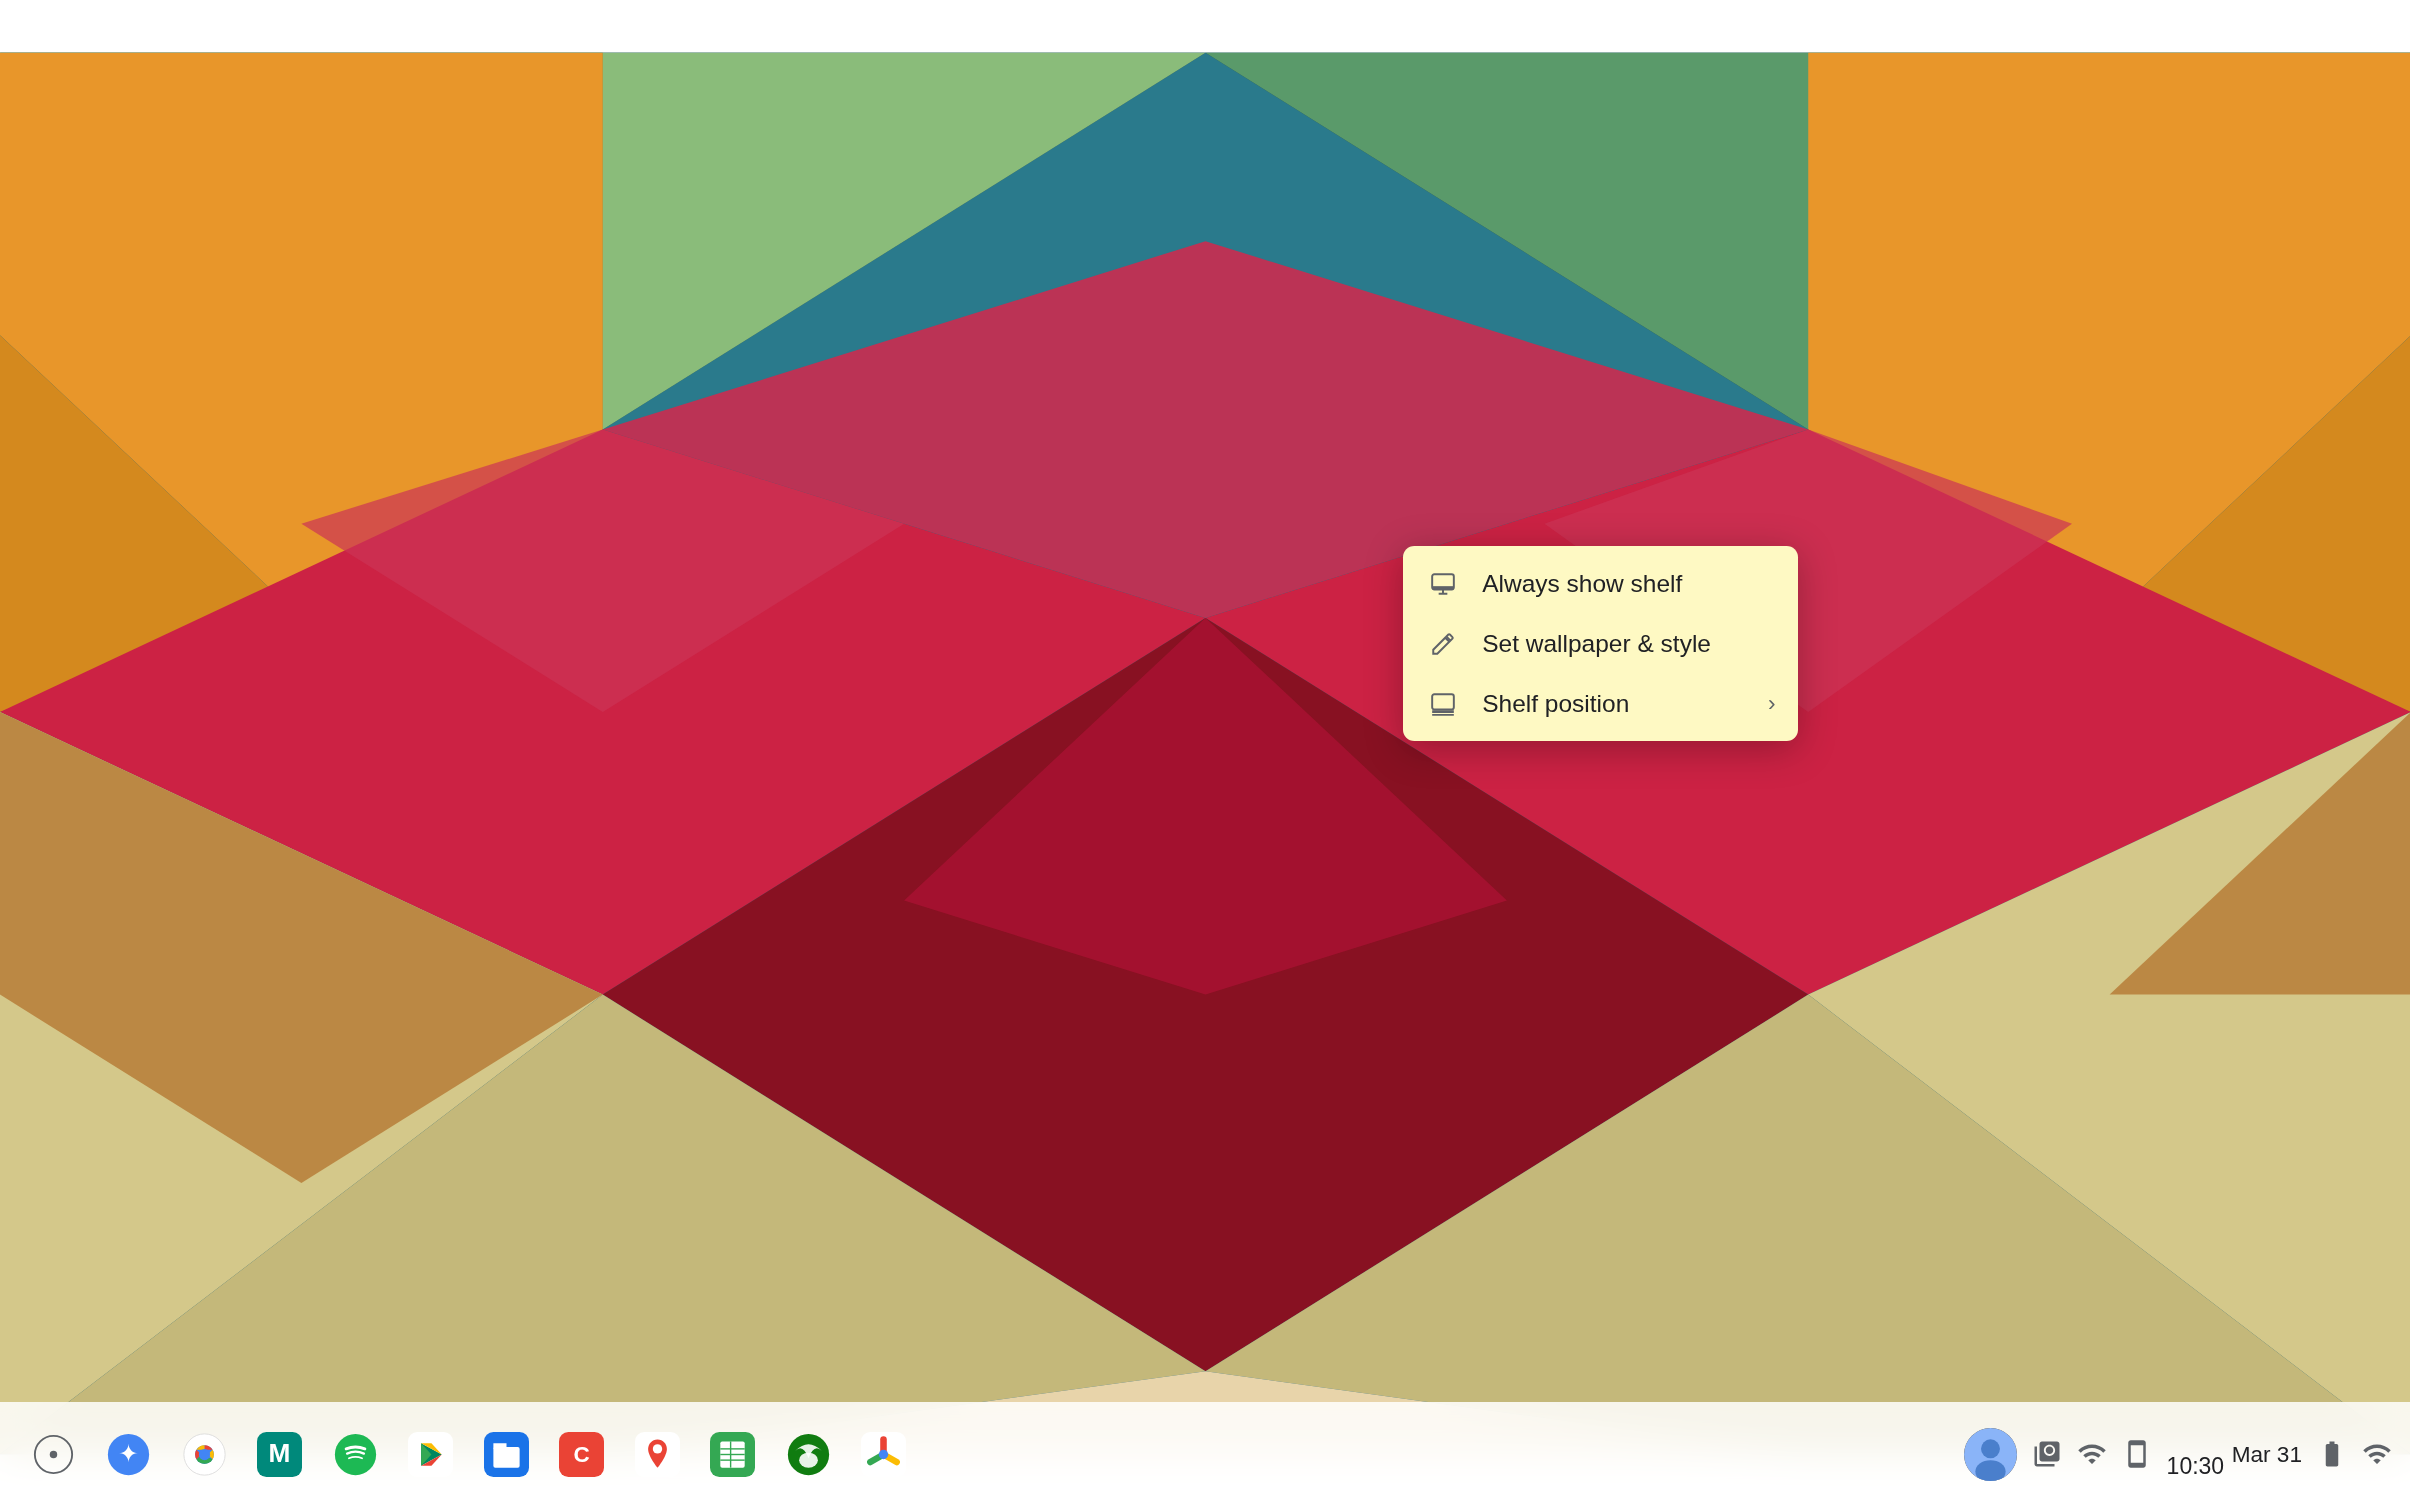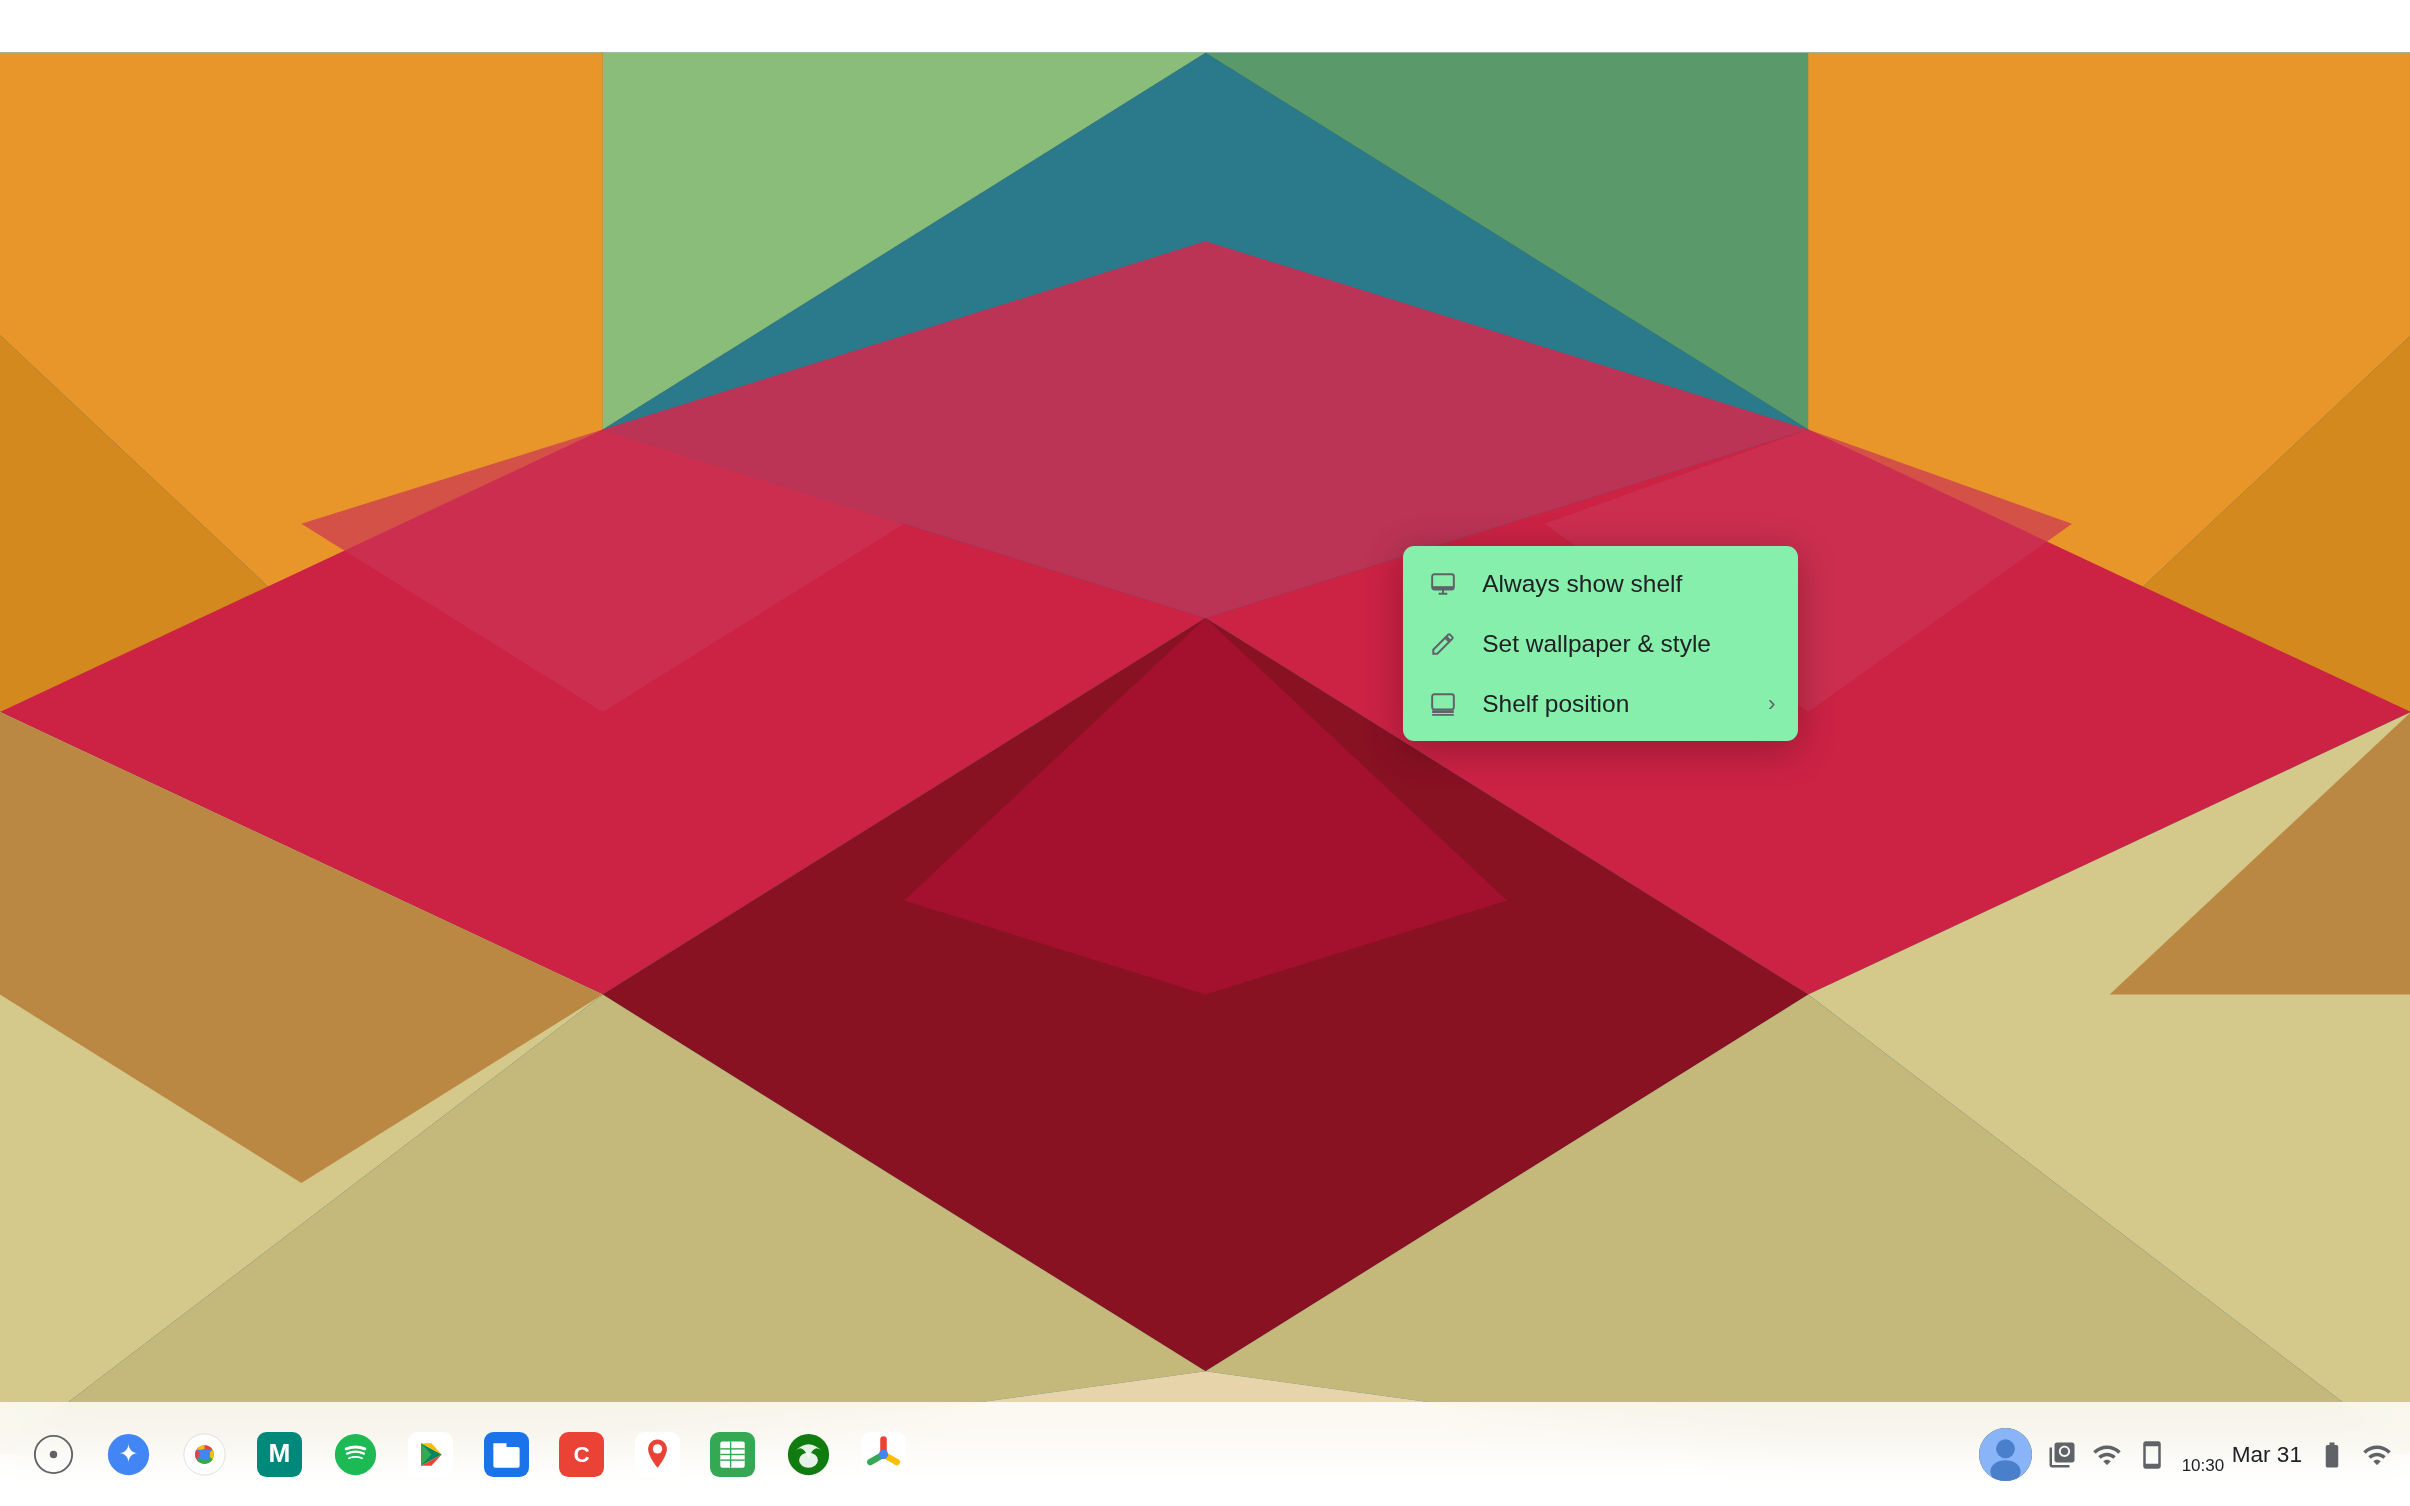--- a/index.html
+++ b/index.html
@@ -19,21 +19,21 @@
       width: 100%; height: 100%;
       z-index: 0;
     }
 
     
     #context-menu {
       position: absolute;
       top: 546px;
       left: 1403px;
       width: 395px;
-      background: #86efac;
+      background: #fef9c3;
       border-radius: 11.3px;
       box-shadow: 0 7.5px 38px rgba(0,0,0,0.28);
       z-index: 100;
       overflow: hidden;
       padding: 7.5px 0;
     }
 
     .menu-item {
       display: flex;
       align-items: center;
@@ -136,21 +136,21 @@
     }
 
     .time-date {
       text-align: center;
       font-size: 21px;
       line-height: 1.3;
       cursor: pointer;
     }
 
     .time-val {
-      font-size: 17px;
+      font-size: 23px;
       font-weight: 500;
       margin-top: 24px;
     }
 
     
   </style>
 </head>
 <body>
 
 <svg id="wallpaper" viewBox="0 0 2560 1488" xmlns="http://www.w3.org/2000/svg">

